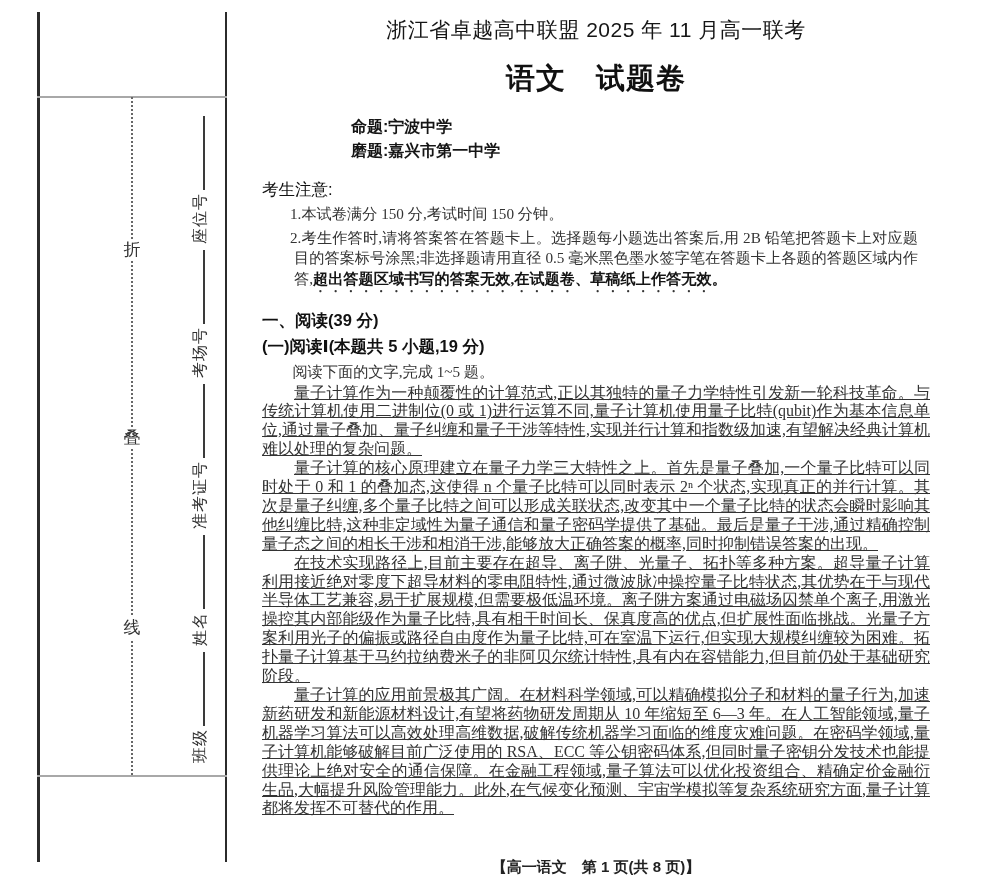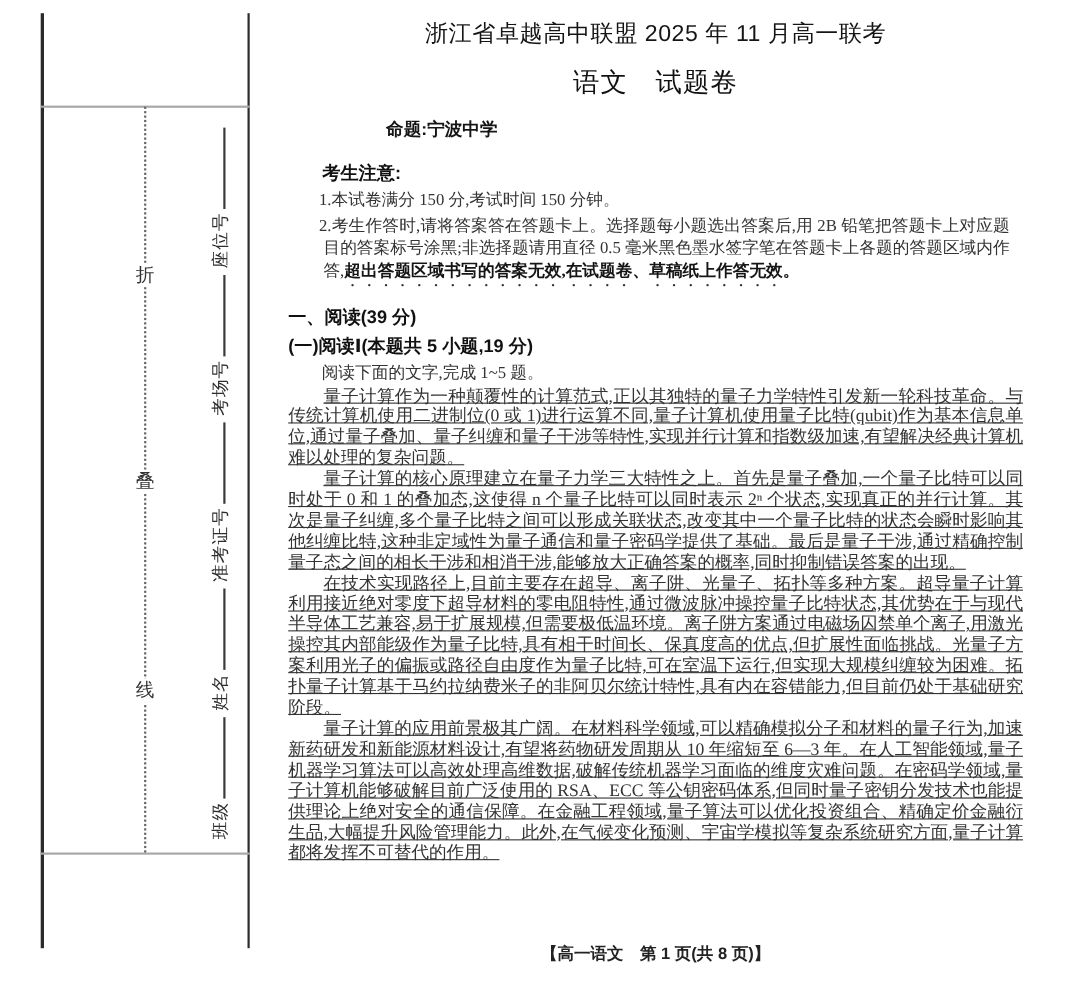--- a/index.html
+++ b/index.html
@@ -26,26 +26,26 @@
     text-align:center; white-space:nowrap;
     font-size:16px; color:#2e2e2e; letter-spacing:1px;
   }
   .fblank { display:inline-block; width:74px; height:15px;
             border-bottom:2px solid #3a3a3a; margin:0 6px 0 3px; }
   
   .content { position:absolute; left:262px; top:12px; width:668px; color:#333; }
   .sans { font-family:"Liberation Sans","DejaVu Sans",sans-serif; }
   .h1 { text-align:center; font-weight:normal; font-size:21px; margin-top:4px;
         letter-spacing:0.5px; color:#151515; }
-  .h2 { text-align:center; font-weight:normal; font-size:24px; margin-top:15px;
+  .h2 { text-align:center; font-weight:bold; font-size:29px; margin-top:15px;
         letter-spacing:1px; color:#111; }
   .setters { margin:16px 0 0 89px; font-weight:bold; font-size:16px;
              line-height:24px; color:#151515; }
   .notice { margin-top:16px; }
-  .notice-head { font-weight:bold; font-size:16.5px; color:#111;margin-left:31px; }
+  .notice-head { font-weight:normal; font-size:16.5px; color:#111; }
   .notice-item { margin:3px 12px 0 0; padding-left:32px; text-indent:-4px;
                  font-size:15.2px; line-height:20.5px; text-align:justify; }
   .em-dot {
     font-weight:bold; color:#151515;
     -webkit-text-emphasis:filled dot #333; -webkit-text-emphasis-position:under right;
     text-emphasis:filled dot #333; text-emphasis-position:under right;
   }
   .sec-head { margin-top:14px; font-weight:bold; font-size:16.5px; color:#111; }
   .sec-sub  { margin-top:4px;  font-weight:bold; font-size:16.5px; color:#111; }
   .instruction { margin:4px 0 2px; text-indent:2em; font-size:15.2px; line-height:20px; }
@@ -73,20 +73,21 @@
       <span>班级</span><span class="fblank"></span><span>姓名</span><span class="fblank"></span><span>准考证号</span><span class="fblank"></span><span>考场号</span><span class="fblank"></span><span>座位号</span><span class="fblank"></span>
     </div>
   </div>
 
   <div class="content">
     <div class="h1 sans">浙江省卓越高中联盟 2025 年 11 月高一联考</div>
     <div class="h2 sans">语文　试题卷</div>
 
     <div class="setters sans">
       <div>命题:宁波中学</div>
+      <div>磨题:嘉兴市第一中学</div>
     </div>
 
     <div class="notice">
       <div class="notice-head sans">考生注意:</div>
       <p class="notice-item">1.本试卷满分 150 分,考试时间 150 分钟。</p>
       <p class="notice-item"><span>2.考生作答时,请将答案答在答题卡上。选择题每小题选出答案后,用 2B 铅笔把答题卡上对应题目的答案标号涂黑;非选择题请用直径 0.5 毫米黑色墨水签字笔在答题卡上各题的答题区域内作答,</span><span class="em-dot">超出答题区域书写的答案无效,在试题卷、草稿纸上作答无效。</span></p>
     </div>
 
     <div class="sec-head sans">一、阅读(39 分)</div>
     <div class="sec-sub sans">(一)阅读Ⅰ(本题共 5 小题,19 分)</div>

